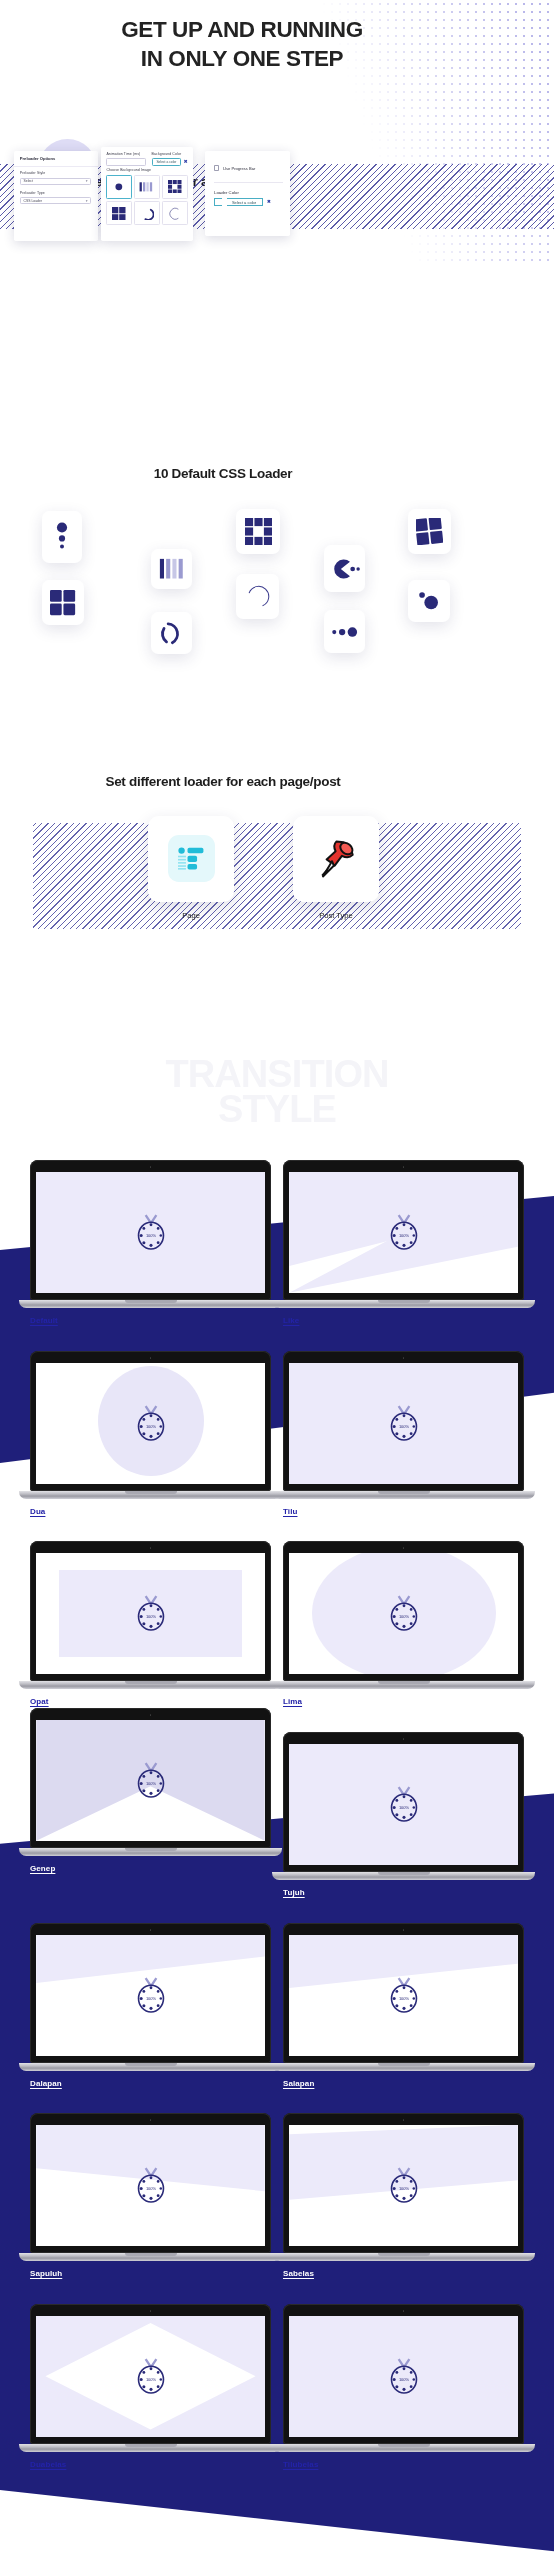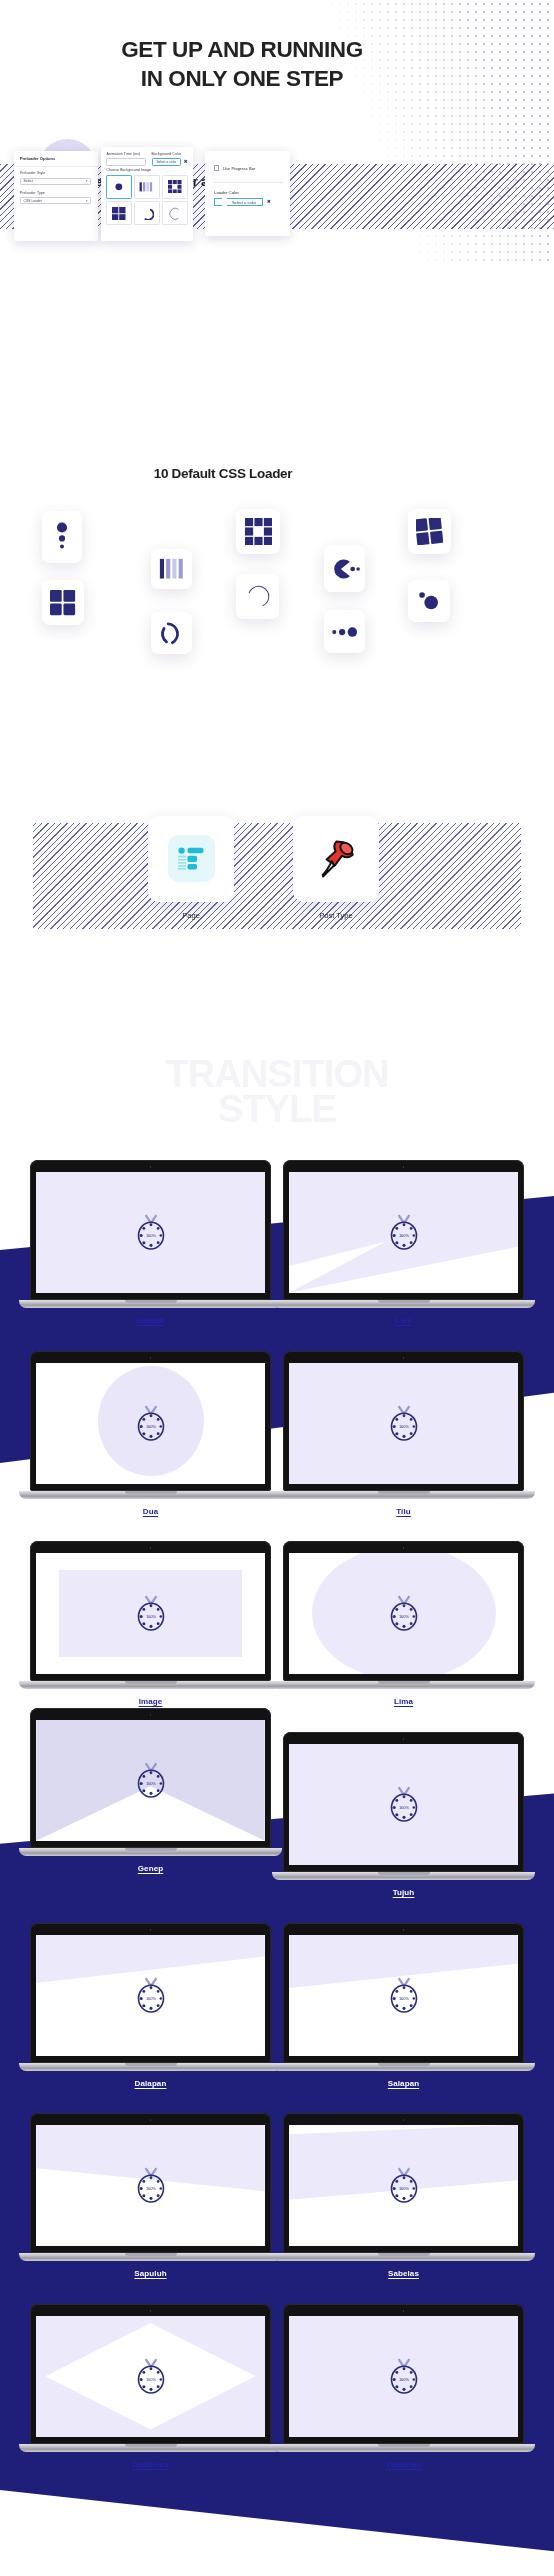--- a/index.html
+++ b/index.html
@@ -16,21 +16,21 @@
   .halftone {
     position: absolute; top: 0; right: 0; width: 234px; height: 261px;
     background-image: radial-gradient(#b9b7ea 1px, transparent 1.1px);
     background-size: 8px 8px;
     -webkit-mask-image: linear-gradient(250deg, rgba(0,0,0,1) 10%, rgba(0,0,0,0.55) 45%, rgba(0,0,0,0) 72%);
     mask-image: linear-gradient(250deg, rgba(0,0,0,1) 10%, rgba(0,0,0,0.55) 45%, rgba(0,0,0,0) 72%);
     pointer-events:none;
   }
 
   
-  .hero { position:absolute; top:0; left:0; width:484px; padding-top:36px; text-align:center; }
+  .hero { position:absolute; top:0; left:0; width:484px; padding-top:16px; text-align:center; }
   .hero h1 {
     font-size: 22.5px; line-height: 1.28; letter-spacing: -0.4px;
     font-weight: 800; color: #232323; font-family:"Liberation Sans", sans-serif;
   }
 
   
   .step-wrap { position:absolute; top:137px; left:0; width:554px; height:99px; }
   .step-circle {
     position:absolute; left:38px; top:1.8px; width:59px; height:59px; border-radius:50%;
     background:#dedcf5;
@@ -155,21 +155,21 @@
   .lp-base {
     height:8px; margin:0 -10.8px; border-radius:0 0 7.2px 7.2px;
     background:linear-gradient(180deg,#e2e2e6 0%,#bdbdc4 38%,#9a9aa3 64%,#cfcfd6 100%);
     position:relative;
   }
   .lp-notch {
     position:absolute; left:50%; transform:translateX(-50%); top:0; width:52px; height:3.6px;
     background:#a9a9b2; border-radius:0 0 4.5px 4.5px;
   }
   .lp-name {
-    text-align:center; margin-top:8px; font-size:8px; font-weight:800; letter-spacing:0.1px;
+    margin-top:8px; font-size:8px; font-weight:800; letter-spacing:0.1px;
     color:#2323a8; text-decoration:underline; text-underline-offset:1.8px;
   }
   .lp-name.onnavy { color:#ffffff; }
 
   .spinner { position:absolute; left:50%; top:50%; transform:translate(-50%,-50%); z-index:3; }
 </style>
 </head>
 <body>
 
 <div class="page">
@@ -371,20 +371,21 @@
       </svg>
     </div>
     <div class="lcard" style="left:408px; top:76px; width:42px; height:42px;">
       <svg width="23.4" height="21.6" viewBox="0 0 28 26">
         <circle cx="6" cy="6" r="3.4" class="navy"></circle>
           <circle cx="17" cy="15" r="8.2" class="navy"></circle>
       </svg>
     </div>
   </div>
 
+  <div class="sec-h" style="top:774px;">Set different loader for each page/post</div>
 
   <div class="pp">
     <div class="pp-hatch"></div>
     <div class="pp-card" style="left:148px; top:10.8px;">
       <div style="width:47px;height:47px;border-radius:10.8px;background:#e4f8fb;display:flex;align-items:center;justify-content:center;">
         <svg width="27" height="25" viewBox="0 0 34 30">
           <circle cx="4.5" cy="5" r="4" fill="#22bcd8"></circle>
           <rect x="12" y="1.5" width="20" height="7" rx="2.2" fill="#22bcd8"></rect>
           <rect x="12" y="11.5" width="12" height="8" rx="2.2" fill="#22bcd8"></rect>
           <rect x="12" y="22" width="12" height="7" rx="2.2" fill="#22bcd8"></rect>
@@ -554,21 +555,21 @@
                 <circle cx="8" cy="27" r="1.7"></circle>
                 <circle cx="11" cy="19" r="1.6"></circle>
               </g>
             <text x="19" y="29" font-size="4.5" fill="#2a2a78" text-anchor="middle" font-family="Liberation Sans, sans-serif">100%</text>
           </svg>
         </div>
       </div>
       <div class="lp-base">
           <div class="lp-notch"></div>
         </div>
-      <div class="lp-name">Image</div>
+      <div class="lp-name">Opat</div>
     </div>
 
     <div class="lp" style="left:283px; top:381px;">
       <div class="lp-lid">
         <div class="lp-cam"></div>
         <div class="lp-screen" style="background:#fff;">
           <div style="position:absolute;left:50%;top:50%;transform:translate(-50%,-50%);width:184px;height:135px;border-radius:50%;background:#eceafa;"></div>
           <svg class="spinner" width="34" height="41" viewBox="0 0 38 46">
             <path d="M13 4 L19 13 L25 4" stroke="#9a9ad0" stroke-width="2.6" fill="none"></path>
             <ellipse cx="19" cy="27" rx="14" ry="15" fill="none" stroke="#2a2a78" stroke-width="1.8"></ellipse>

